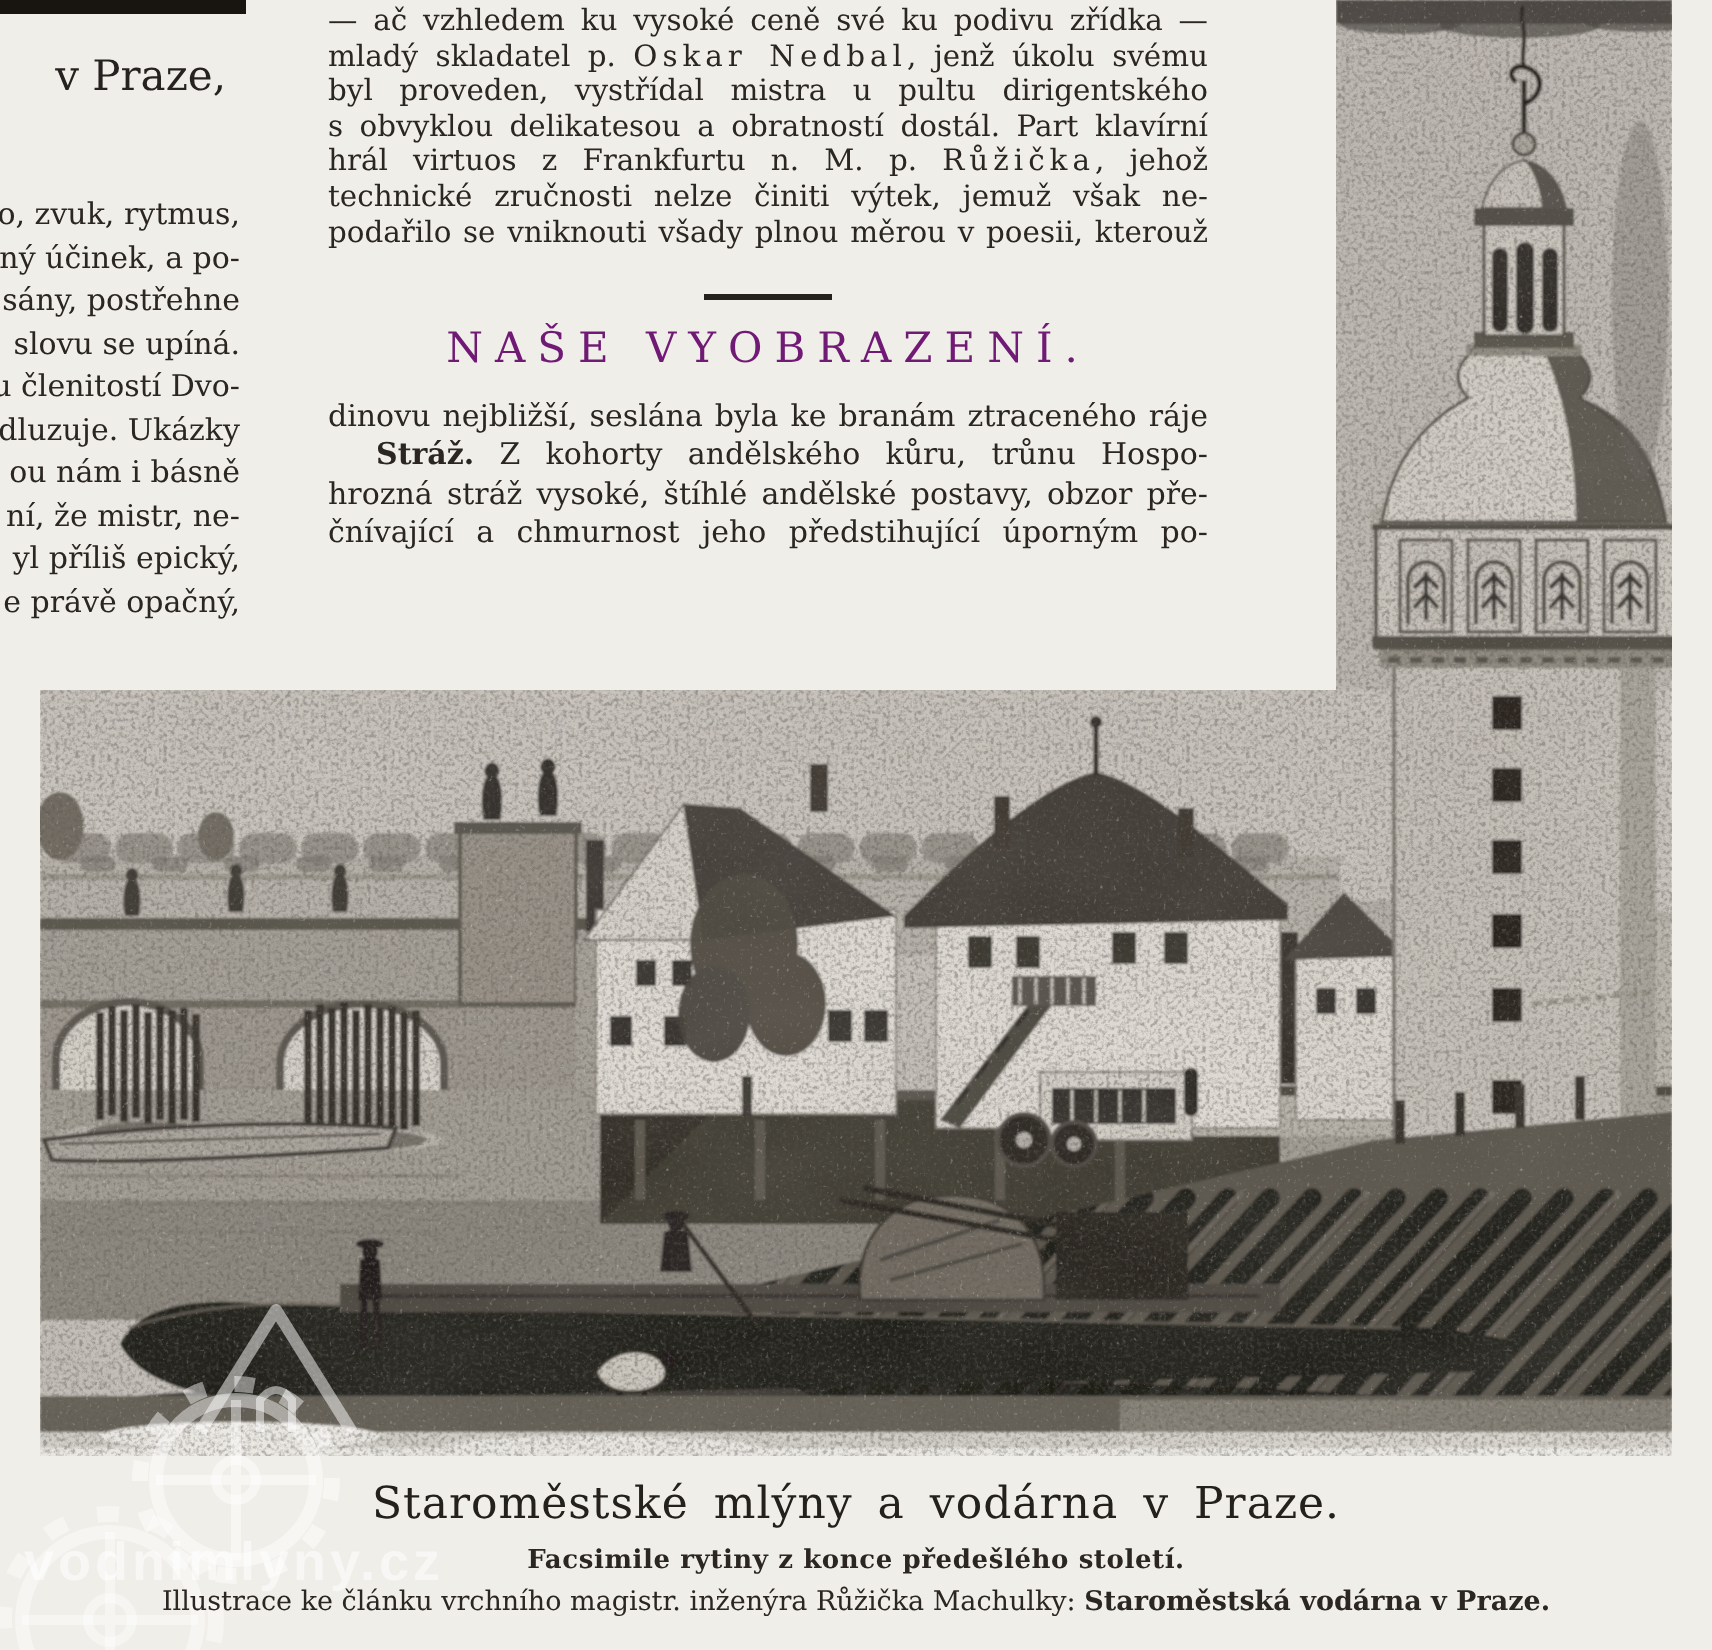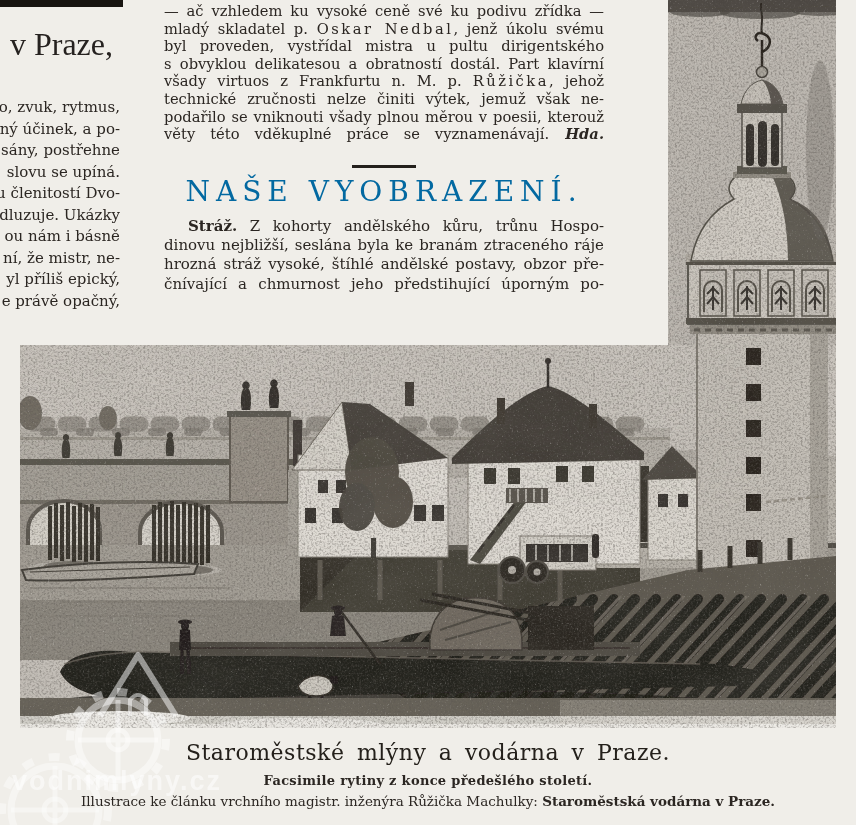--- a/index.html
+++ b/index.html
@@ -1,33 +1,33 @@
 <!DOCTYPE html>
 <html><head>
 <meta charset="utf-8">
 <style>
   html,body{margin:0;padding:0;background:#fff;}
   .page{position:relative;width:856px;height:825px;background:#f0eee9;overflow:hidden;
         font-family:"DejaVu Serif","Liberation Serif",serif;color:#2b2622;}
   .topbar{position:absolute;left:0;top:0;width:123px;height:7px;background:#181511;}
   
   .leftcol{position:absolute;left:0;top:0;width:122px;height:340px;overflow:hidden;}
-  .lc-heading{position:absolute;top:26px;right:9px;font-size:32px;white-space:nowrap;color:#262220;font-family:Liberation Serif, serif;}
+  .lc-heading{position:absolute;top:26px;right:9px;font-size:21px;white-space:nowrap;color:#262220;}
   .lc-lines{position:absolute;top:97px;right:2px;width:220px;}
   .lc-line{text-align:right;font-size:15px;line-height:21.5px;white-space:nowrap;}
   
   .maincol{position:absolute;left:148px;top:2px;width:440px;margin-left:16px;}
   .jl{text-align:justify;text-align-last:justify;font-size:14.7px;line-height:17.6px;}
   .sp{letter-spacing:2.5px;}
   .lastline{display:flex;font-size:14.7px;line-height:17.6px;}
   .l8t{flex:1 1 auto;padding-right:16px;text-align:justify;text-align-last:justify;}
   .sig{font-weight:bold;font-style:italic;}
   .rule{width:64px;height:3px;background:#24201c;margin:22px auto 0 auto;}
-  .sec-heading{margin:9px 0 0 0;text-align:center;font-size:28px;font-weight:normal;
-               letter-spacing:6px;line-height:30px;color:#0369a1;}
+  .sec-heading{margin:9px 0 0 0;text-align:center;font-size:21px;font-weight:normal;
+               letter-spacing:6px;line-height:30px;color:#701a75;}
   .para2{margin-top:10px;}
   .para2 .jl{font-size:15px;line-height:19.3px;}
   .ind{text-indent:24px;}
   .lead{font-weight:bold;}
   
   .engraving{position:absolute;left:0;top:0;z-index:1;}
   .wm{position:absolute;left:0;top:0;z-index:2;pointer-events:none;}
   .wm-text{position:absolute;left:12px;top:766px;z-index:2;pointer-events:none;
            font-family:"Liberation Sans","DejaVu Sans",sans-serif;font-weight:bold;
            font-size:27px;letter-spacing:2px;color:rgba(255,255,255,0.55);}
@@ -60,33 +60,29 @@
       <div class="lc-line">e právě opačný,</div>
     </div>
   </div>
 
   <div class="maincol">
     <div>
       <div class="jl">— ač vzhledem ku vysoké ceně své ku podivu zřídka —</div>
       <div class="jl"><span>mladý skladatel p. </span><span class="sp">Oskar Nedbal</span><span>, jenž úkolu svému</span></div>
       <div class="jl">byl proveden, vystřídal mistra u pultu dirigentského</div>
       <div class="jl">s obvyklou delikatesou a obratností dostál. Part klavírní</div>
-      <div class="jl"><span>všady virtuos z Frankfurtu n. M. p. </span><span class="sp">Růžička</span><span>, jehož</span></div>
+      <div class="jl"><span>hrál virtuos z Frankfurtu n. M. p. </span><span class="sp">Růžička</span><span>, jehož</span></div>
       <div class="jl">technické zručnosti nelze činiti výtek, jemuž však ne-</div>
       <div class="jl">podařilo se vniknouti všady plnou měrou v poesii, kterouž</div>
-      <div class="lastline">
-        <span class="l8t">věty této vděkuplné práce se vyznamenávají.</span>
-        <span class="sig">Hda.</span>
-      </div>
     </div>
     <div class="rule"></div>
     <h2 class="sec-heading">NAŠE VYOBRAZENÍ.</h2>
     <div class="para2">
+      <div class="jl">dinovu nejbližší, seslána byla ke branám ztraceného ráje</div>
       <div class="jl ind"><b class="lead">Stráž.</b> <span>Z kohorty andělského kůru, trůnu Hospo-</span></div>
-      <div class="jl">dinovu nejbližší, seslána byla ke branám ztraceného ráje</div>
       <div class="jl">hrozná stráž vysoké, štíhlé andělské postavy, obzor pře-</div>
       <div class="jl">čnívající a chmurnost jeho předstihující úporným po-</div>
     </div>
   </div>
 
   <svg class="engraving" width="856" height="825" viewBox="0 0 856 825">
     <defs>
       <clipPath id="frame">
           <path d="M20,345 H668 V0 H836 V728 H20 Z"></path>
         </clipPath>

